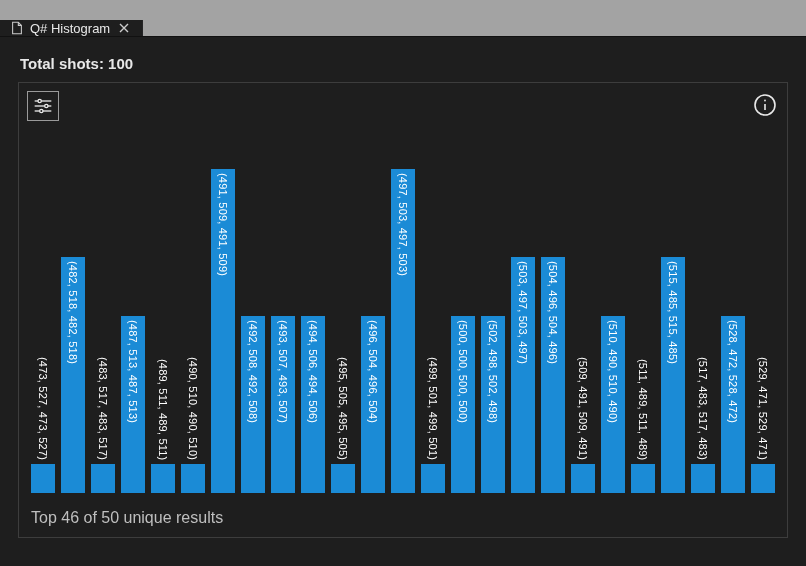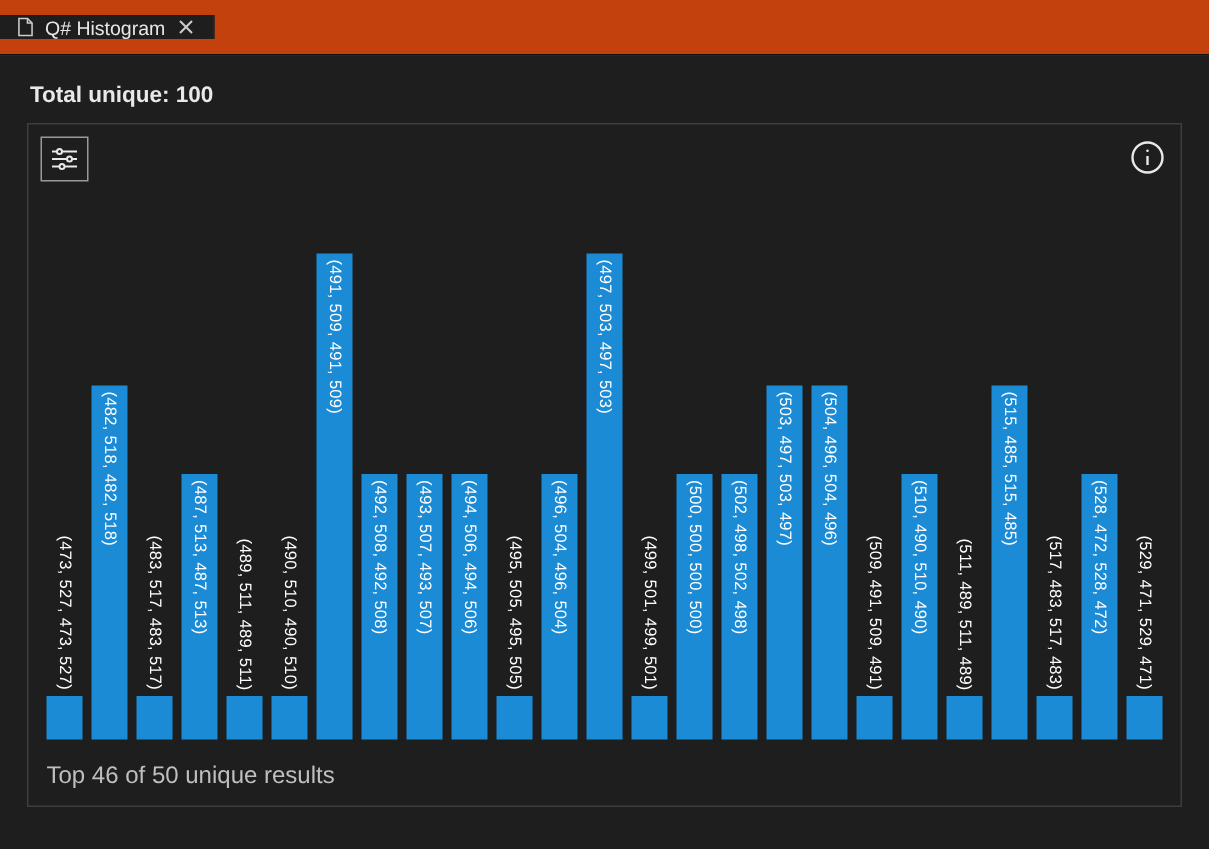--- a/index.html
+++ b/index.html
@@ -1,16 +1,16 @@
 <!DOCTYPE html>
 <html><head>
 <meta charset="utf-8">
 <style>
   html,body{margin:0;padding:0;background:#1e1e1e;font-family:"Segoe UI",Arial,sans-serif;color:#ccc;width:806px;height:566px;overflow:hidden}
-  .tabbar{display:flex;align-items:center;height:36px;background:#c2410c;border-bottom:1px solid #111}
+  .tabbar{display:flex;align-items:flex-end;height:36px;background:#a3a3a3;border-bottom:1px solid #111}
   .tab{display:flex;align-items:center;gap:6px;background:#1e1e1e;padding:0 10px;border-right:1px solid #252526;font-size:13px;color:#e8e8e8}
   .file-icon svg{display:block}
   .close-icon{width:16px;height:16px;display:flex;align-items:center;justify-content:center;border-radius:3px;color:#ccc;font-family:Arial;}
   .content{padding:14px 18px 0 18px}
   .total{color:#e8e8e8;font-weight:600;font-size:15px;margin:4px 0 10px 2px}
   .panel{border:1px solid #3d3d3d;position:relative;padding:8px 8px 6px 8px;background:#1e1e1e;height:456px;box-sizing:border-box}
   .settings-btn{position:absolute;top:8px;left:8px;width:30px;height:28px;border:1px solid #9a9a9a;display:flex;align-items:center;justify-content:center;color:#e8e8e8}
   .info-btn{position:absolute;top:8px;right:8px;width:28px;height:28px;display:flex;align-items:center;justify-content:center;color:#e8e8e8}
   .chart{position:absolute;top:56px;left:12px;right:12px;bottom:44px;display:flex;align-items:flex-end;justify-content:space-between;gap:6px}
   .bar-slot{flex:1;display:flex;flex-direction:column;align-items:center;justify-content:flex-end;height:100%}
@@ -32,21 +32,21 @@
     <span>Q# Histogram</span>
     <span class="close-icon">
       <svg width="12" height="12" viewBox="0 0 12 12" stroke="#cccccc" stroke-width="1.4">
         <path d="M2 2l8 8M10 2l-8 8"></path>
       </svg>
     </span>
   </div>
 </div>
 
 <div class="content">
-  <div class="total">Total unique: 100</div>
+  <div class="total">Total shots: 100</div>
 
   <div class="panel">
 
     <div class="settings-btn">
       <svg width="20" height="18" viewBox="0 0 24 20" fill="none" stroke="#e8e8e8" stroke-width="1.6">
         <line x1="2" y1="4" x2="22" y2="4"></line>
           <circle cx="8" cy="4" r="2" fill="#1e1e1e"></circle>
         <line x1="2" y1="10" x2="22" y2="10"></line>
           <circle cx="16" cy="10" r="2" fill="#1e1e1e"></circle>
         <line x1="2" y1="16" x2="22" y2="16"></line>

